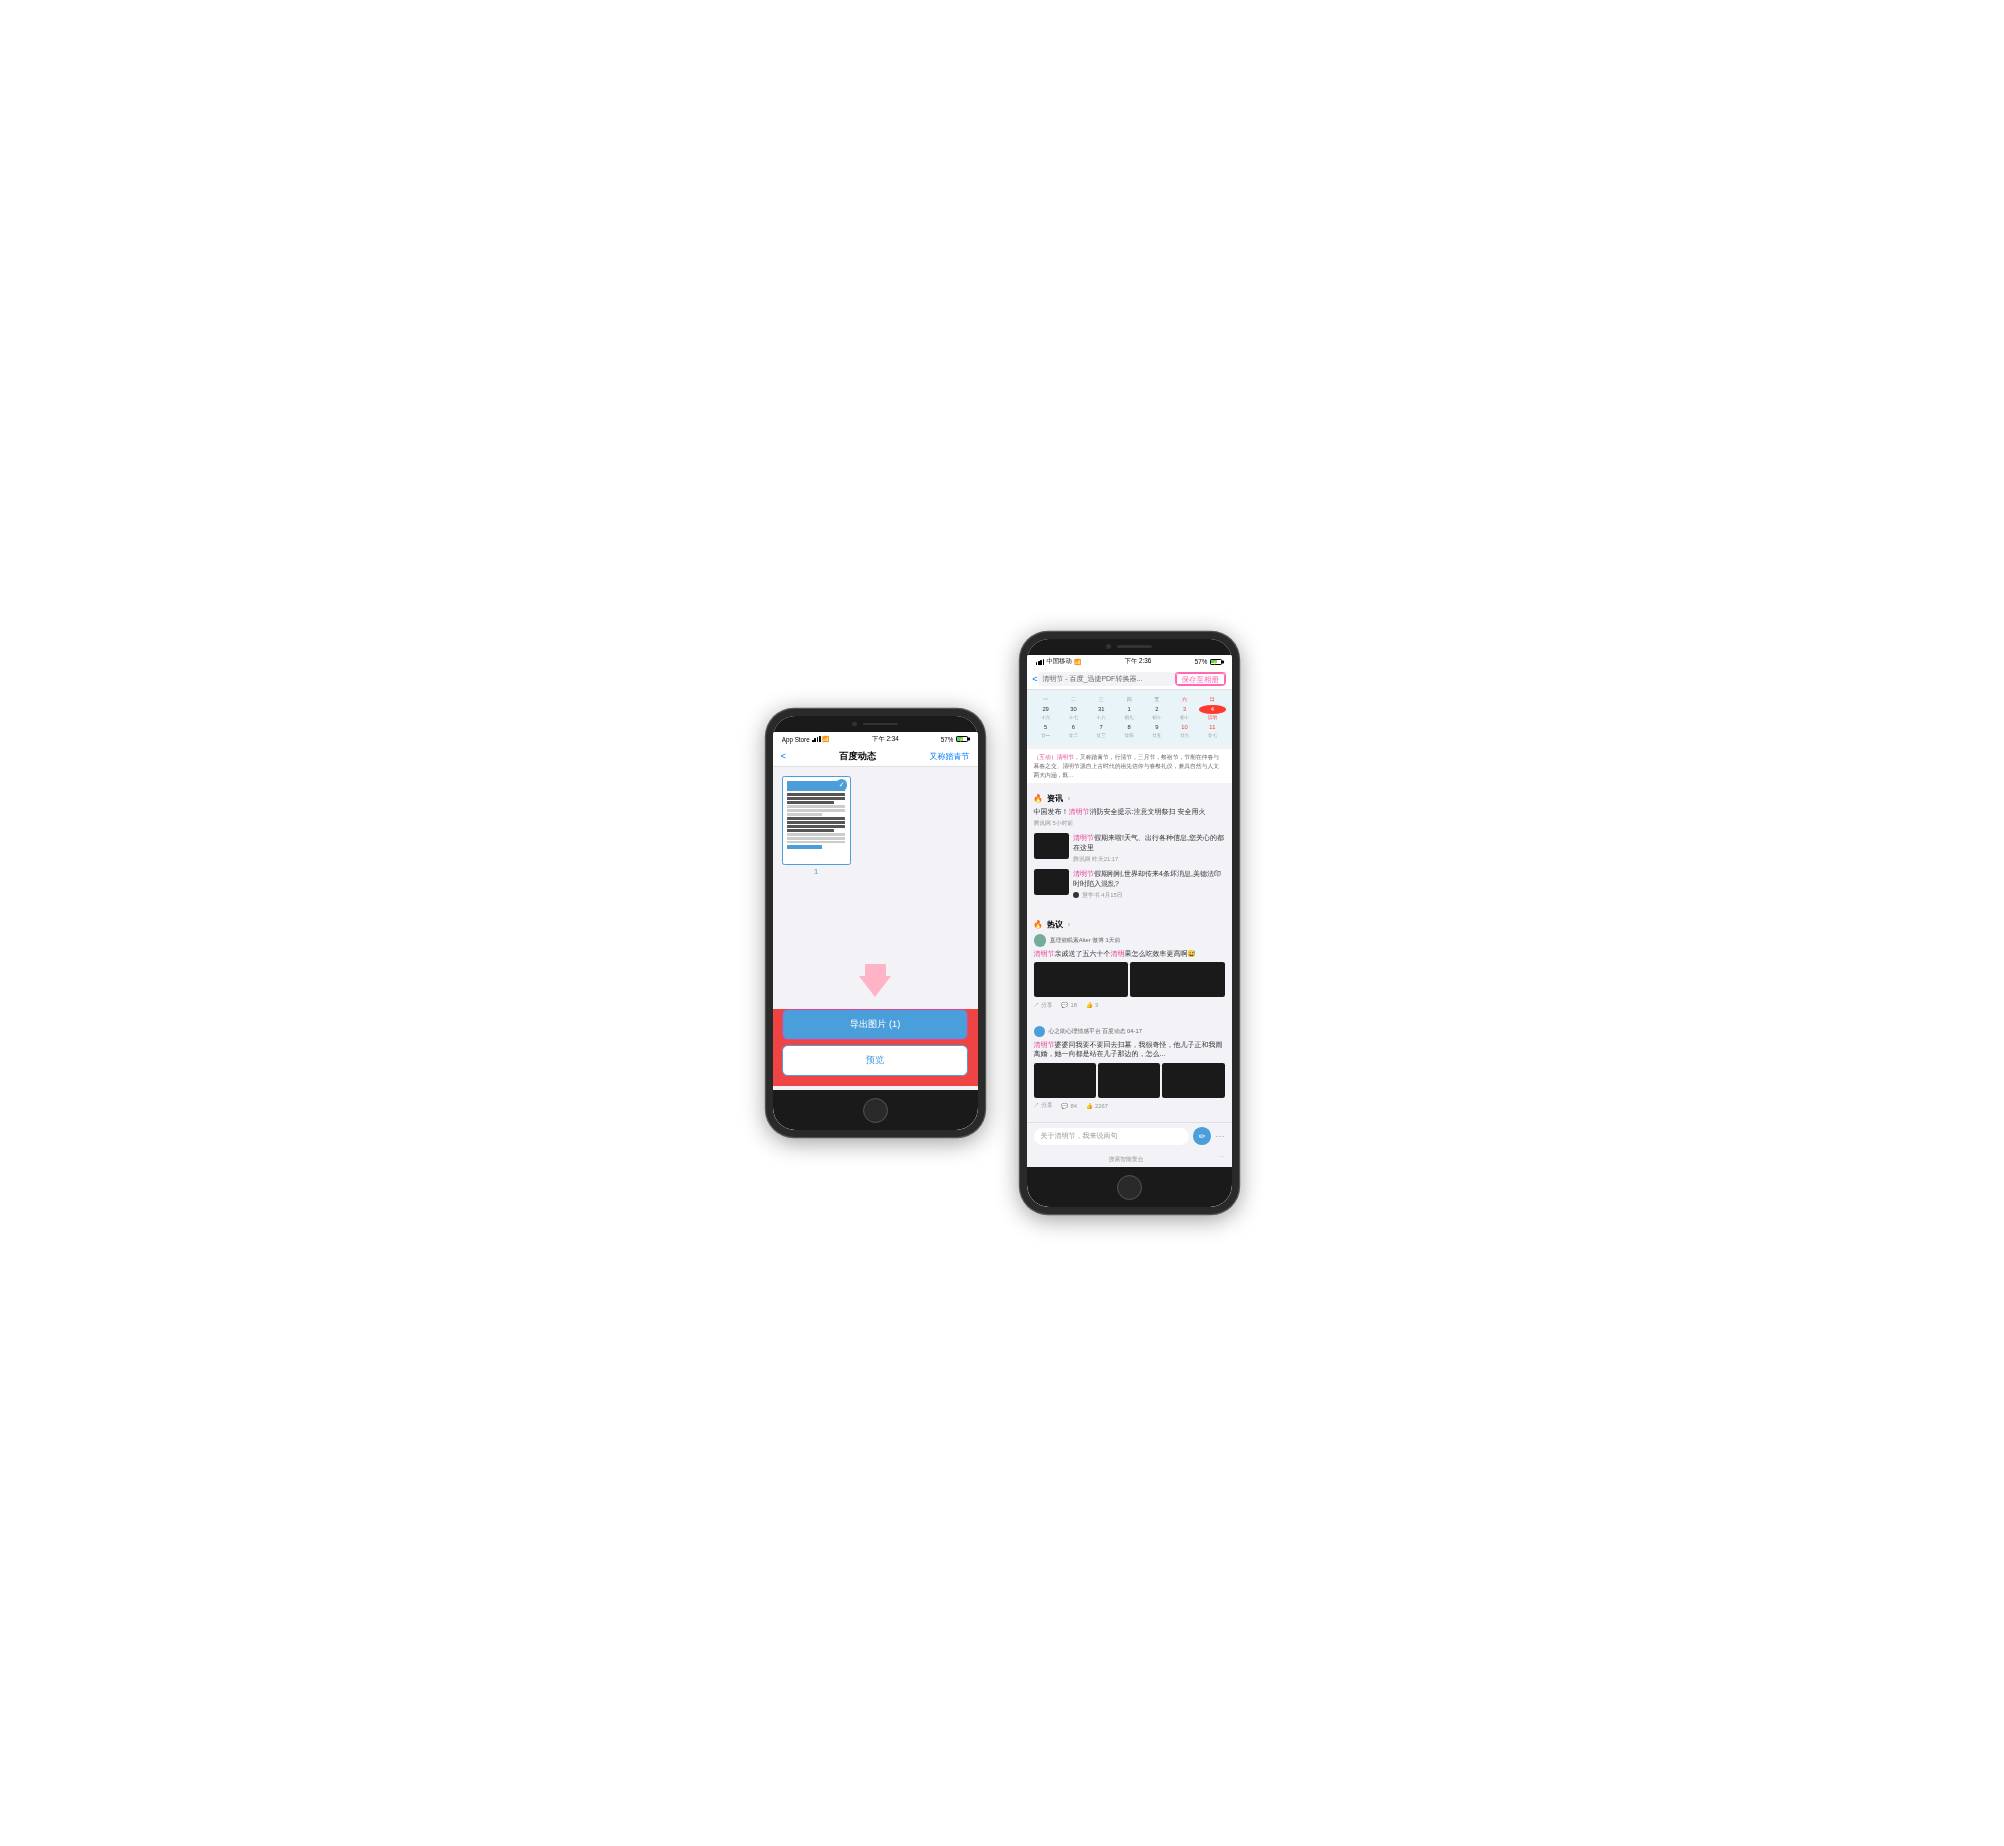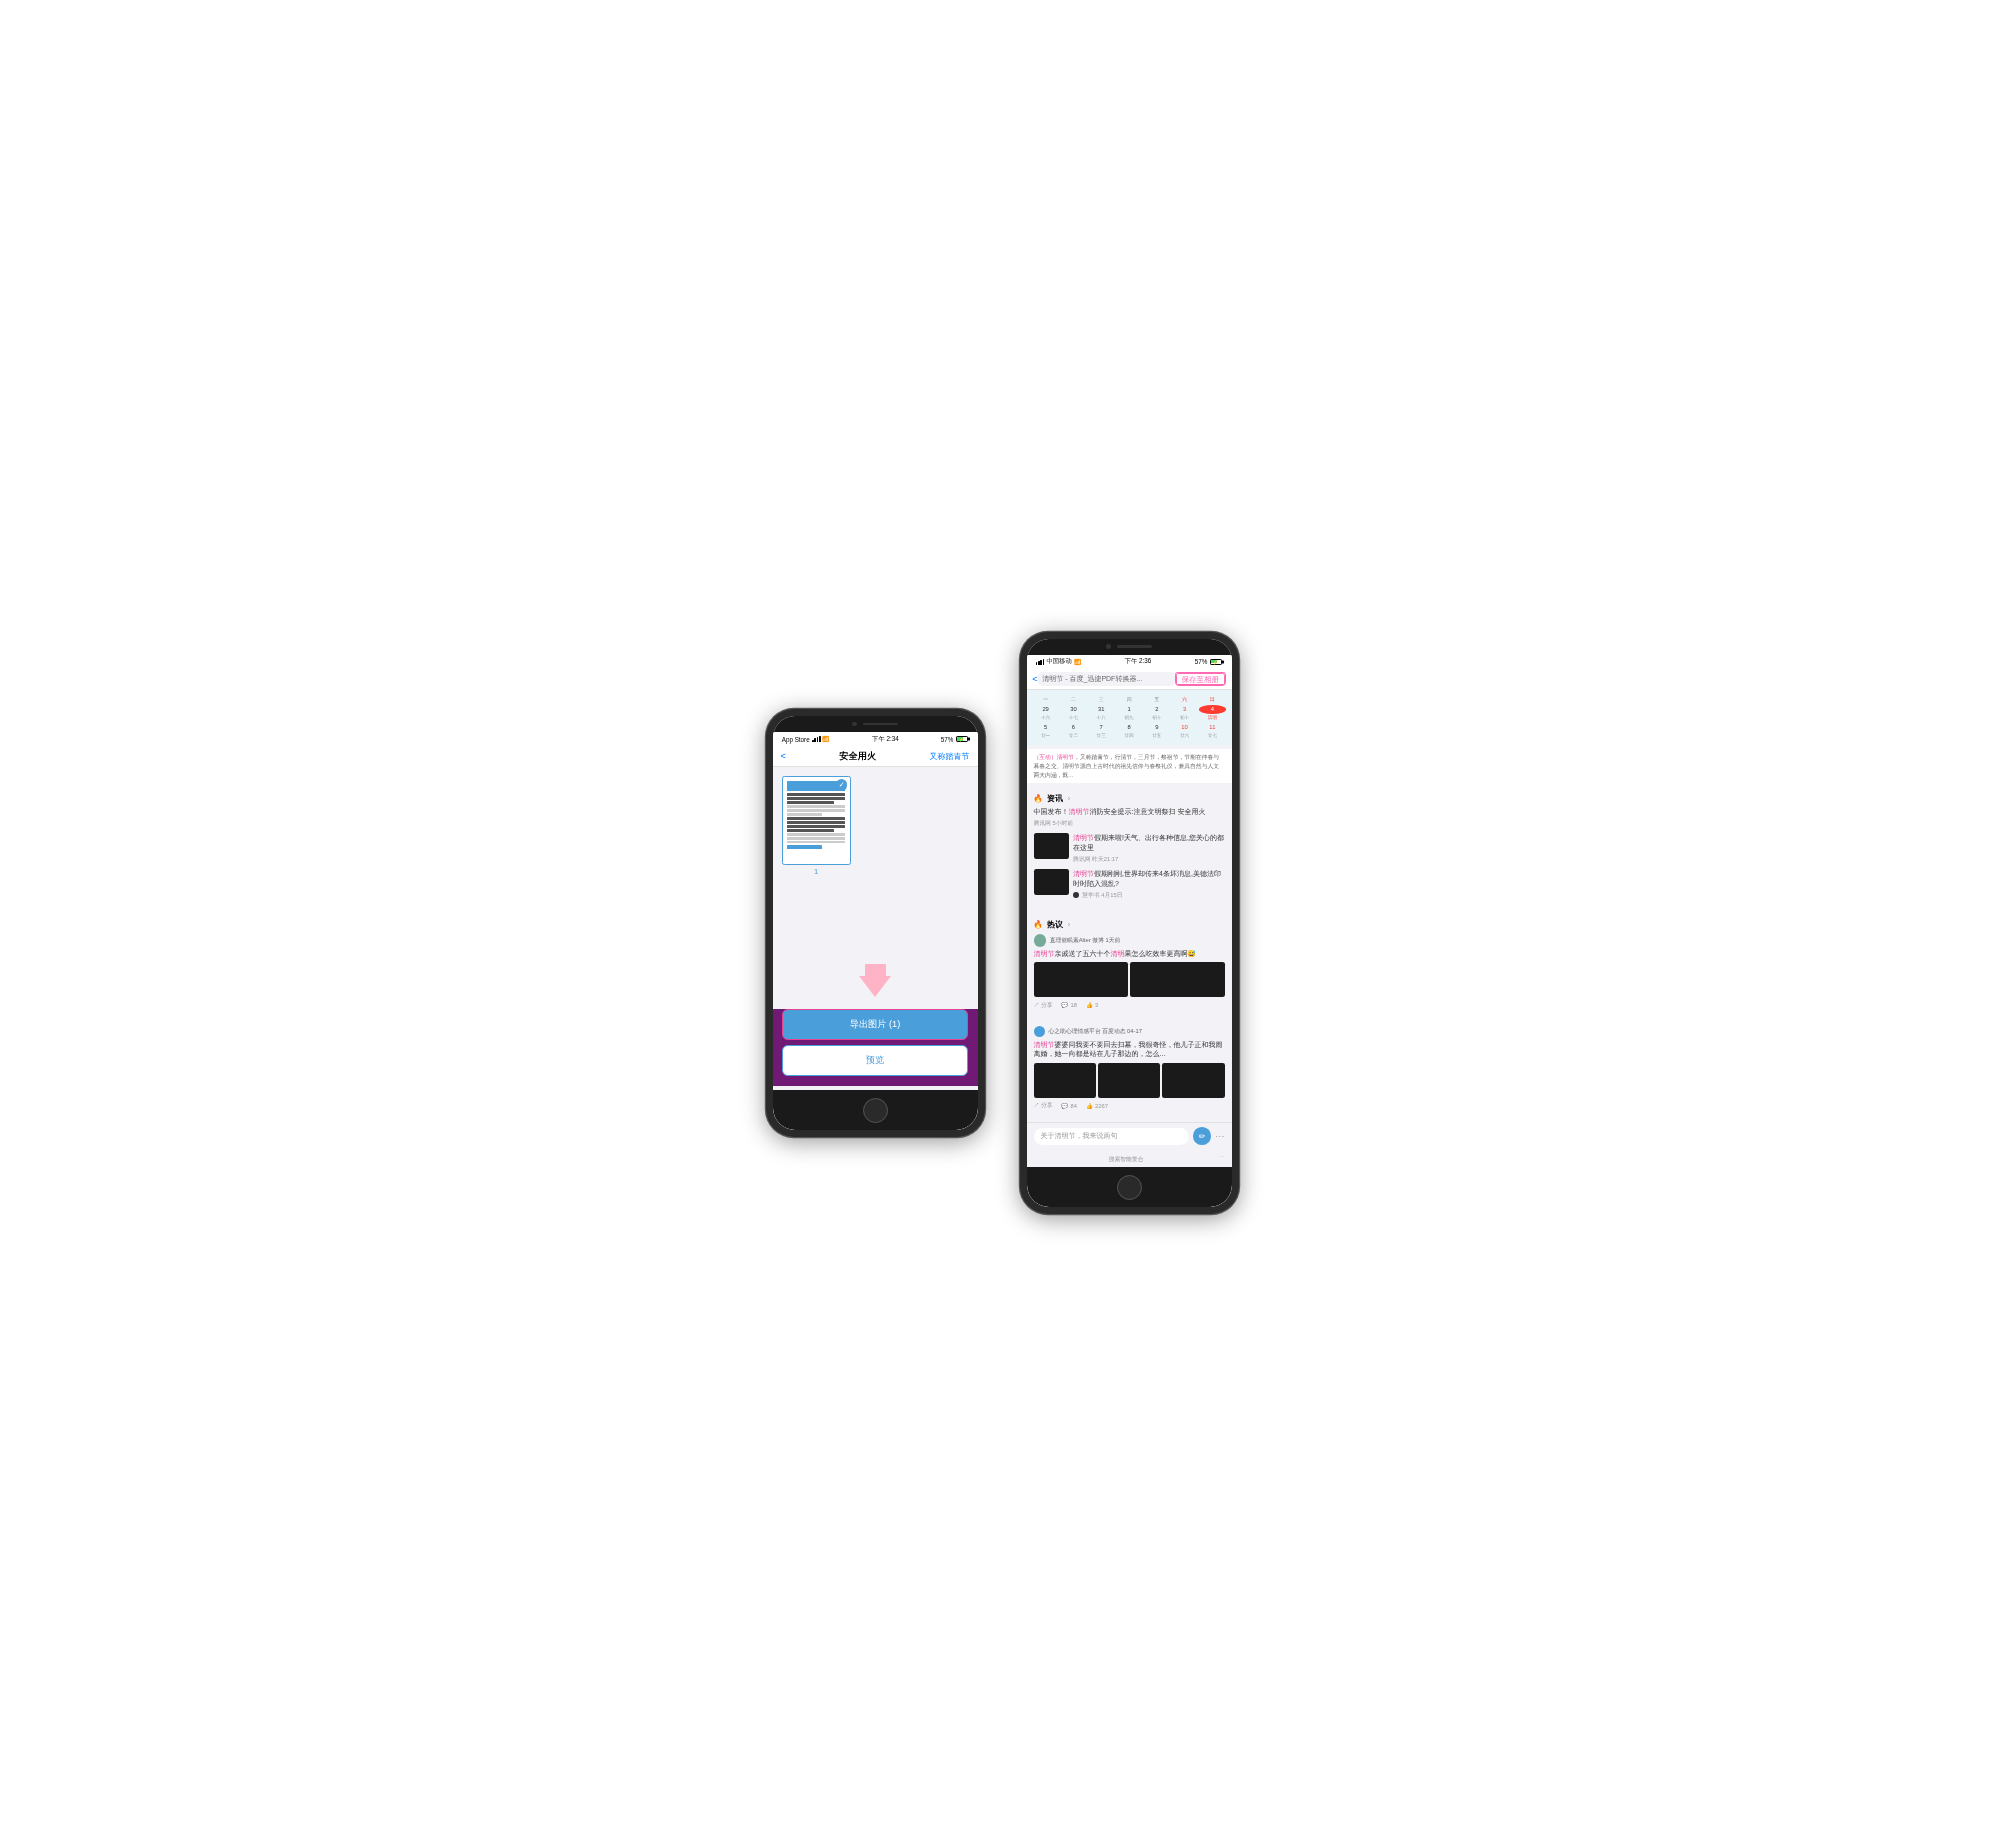--- a/index.html
+++ b/index.html
@@ -230,21 +230,21 @@
       top: -30px;
       left: -10.4px;
       width: 21px;
       height: 11.5px;
       background: #ffb3c6;
       border-radius: 1.2px;
     }
 
     .export-buttons {
       padding: 0 9.2px 9.2px;
-      background: #701a75;
+      background: #ef4444;
     }
     .export-btn-primary {
       width: 100%;
       background: #4a9eda;
       color: #fff;
       border: none;
       border-radius: 5.8px;
       padding: 8px;
       font-size: 9.2px;
       text-align: center;
@@ -472,21 +472,21 @@
           <span style="font-size:6.3px;">57%</span>
           <div class="battery-icon">
             <div class="battery-fill"></div>
             <span class="battery-charging">⚡</span>
           </div>
         </div>
       </div>
 
       <div class="nav-bar">
         <span class="nav-back">&lt;</span>
-        <span class="nav-title">安全用火</span>
+        <span class="nav-title">百度动态</span>
         <span class="nav-action">又称踏青节</span>
       </div>
 
       <div class="export-screen">
         <div class="image-grid">
 
           <div class="thumbnail-container">
             <div class="thumbnail">
               <div class="thumbnail-check">✓</div>
               <div class="doc-lines">

